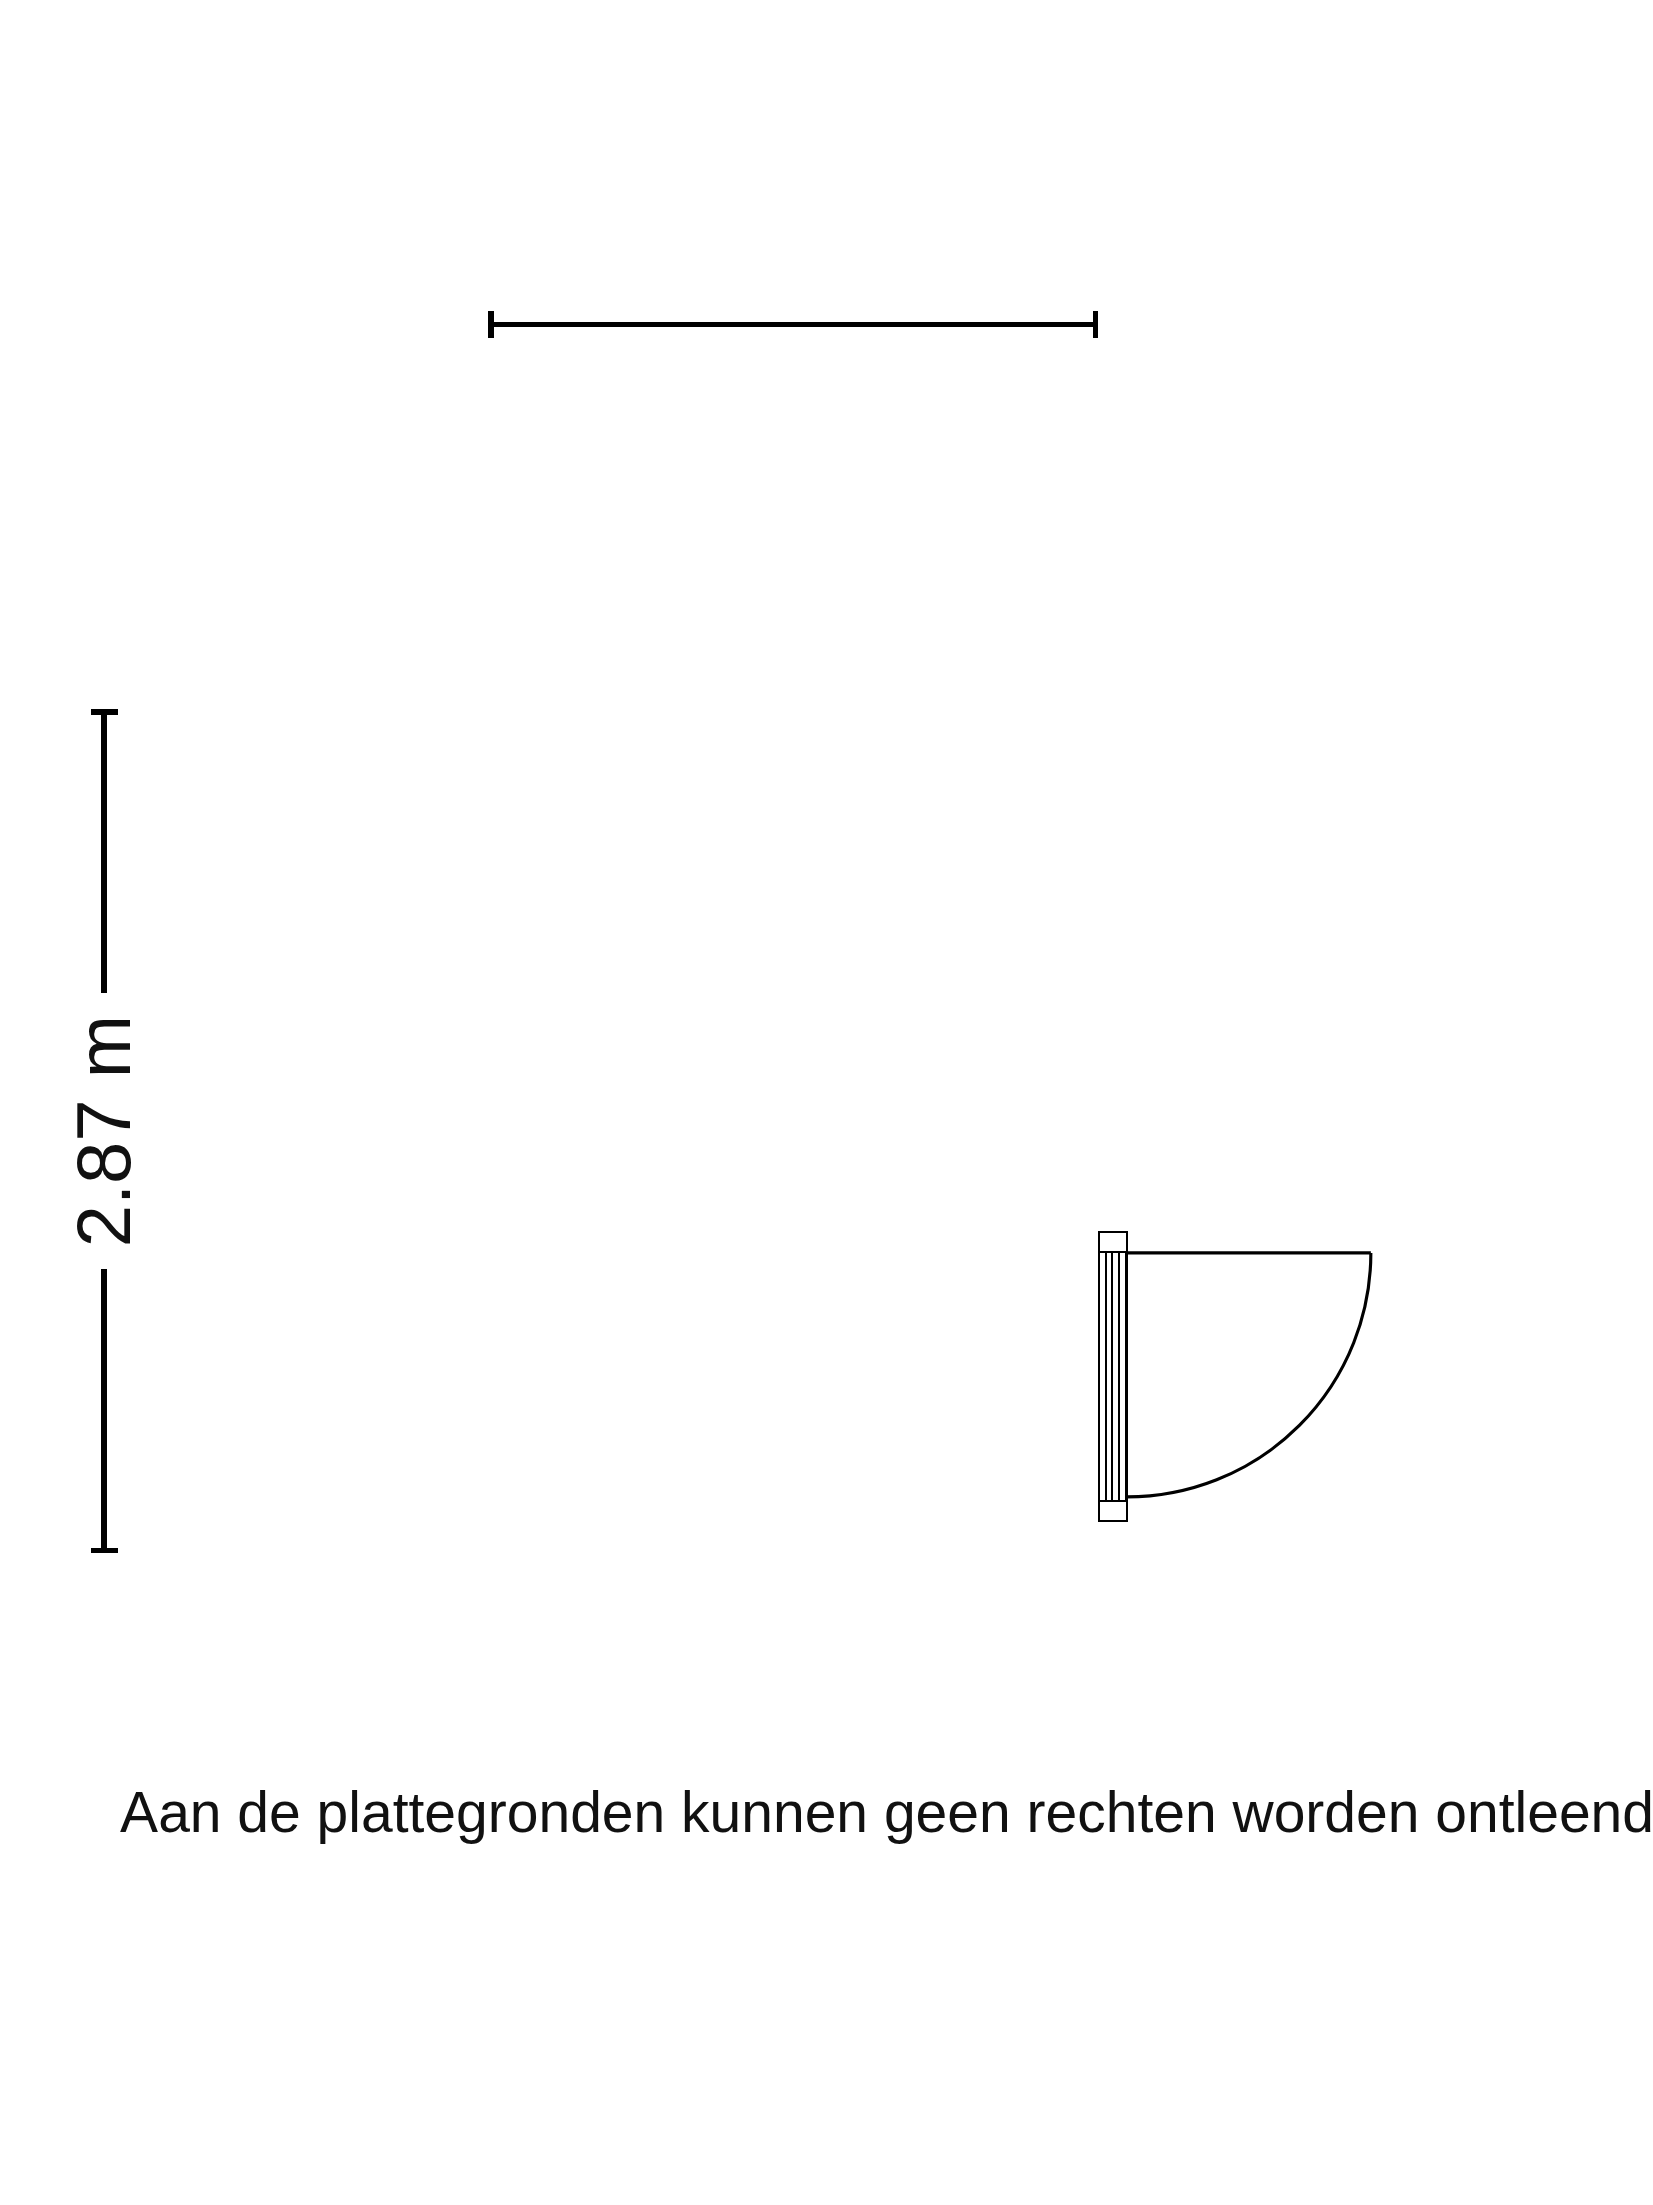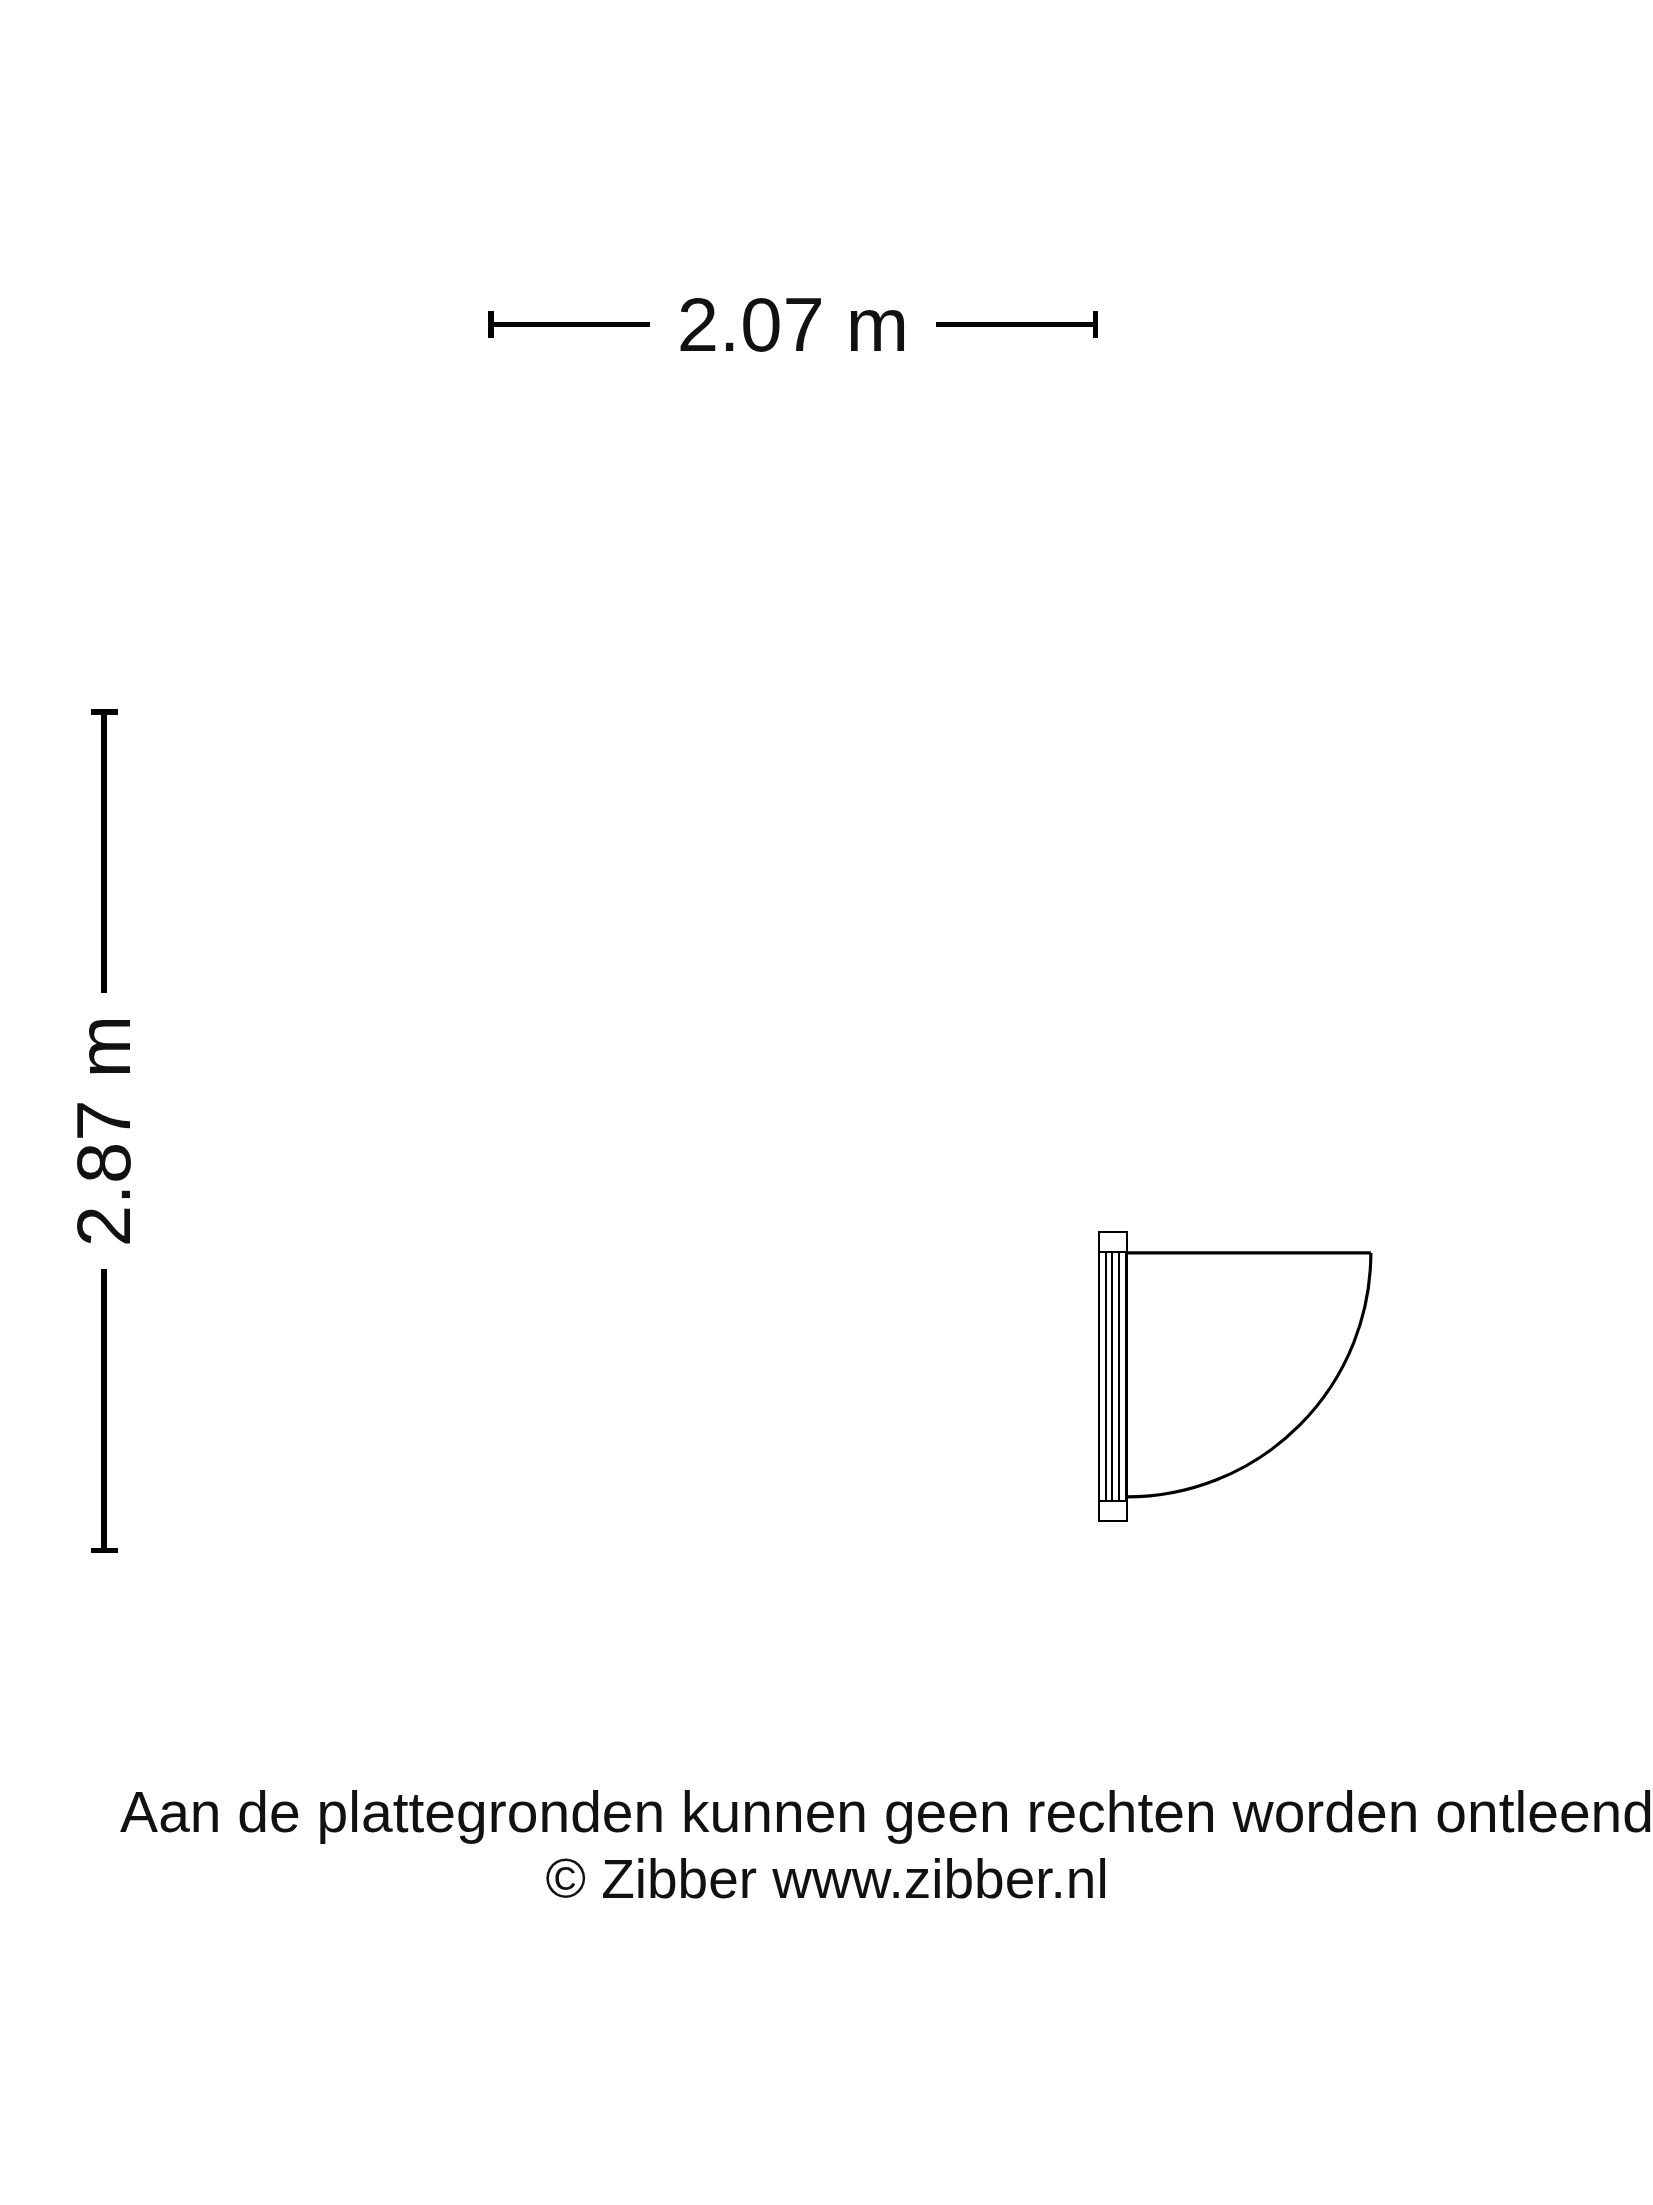--- a/index.html
+++ b/index.html
@@ -166,21 +166,20 @@
   }
 </style>
 </head>
 <body>
 
 <div class="canvas">
 
   <div class="dim-h">
     <div class="tick"></div>
     <div class="seg"></div>
-    <div class="dim-label">2.07 m</div>
     <div class="seg"></div>
     <div class="tick"></div>
   </div>
 
   <div class="dim-v">
     <div class="tick"></div>
     <div class="seg"></div>
     <div class="dim-label">2.87 m</div>
     <div class="seg"></div>
     <div class="tick"></div>
@@ -193,17 +192,16 @@
     <div class="door-jamb"></div>
   </div>
 
   <svg class="door-swing" viewBox="0 0 322 324" xmlns="http://www.w3.org/2000/svg">
     <path d="M 2 5 L 312 5" fill="none" stroke="#000" stroke-width="4"></path>
     <path d="M 312 5 A 310 310 0 0 1 2 315" fill="none" stroke="#000" stroke-width="4"></path>
   </svg>
 
   <div class="footer">
     <div class="line1">Aan de plattegronden kunnen geen rechten worden ontleend</div>
-    <div class="line2">© Zibber www.zibber.nl</div>
   </div>
 
 </div>
 
 
 </body></html>

